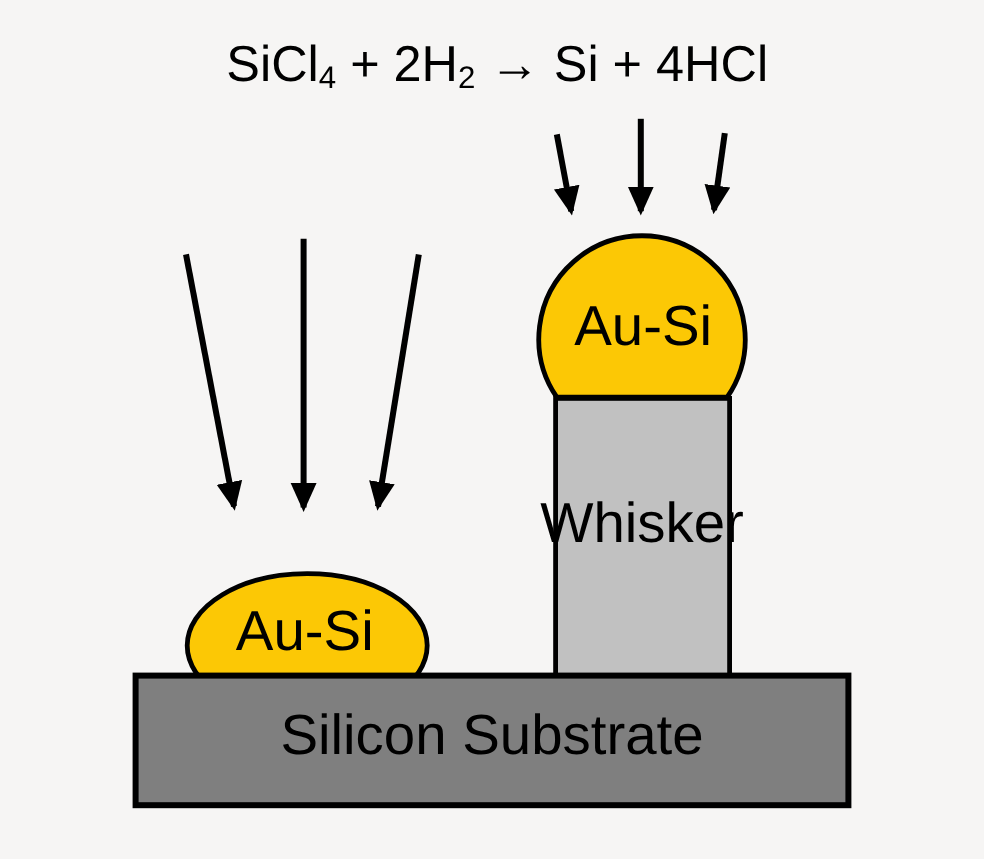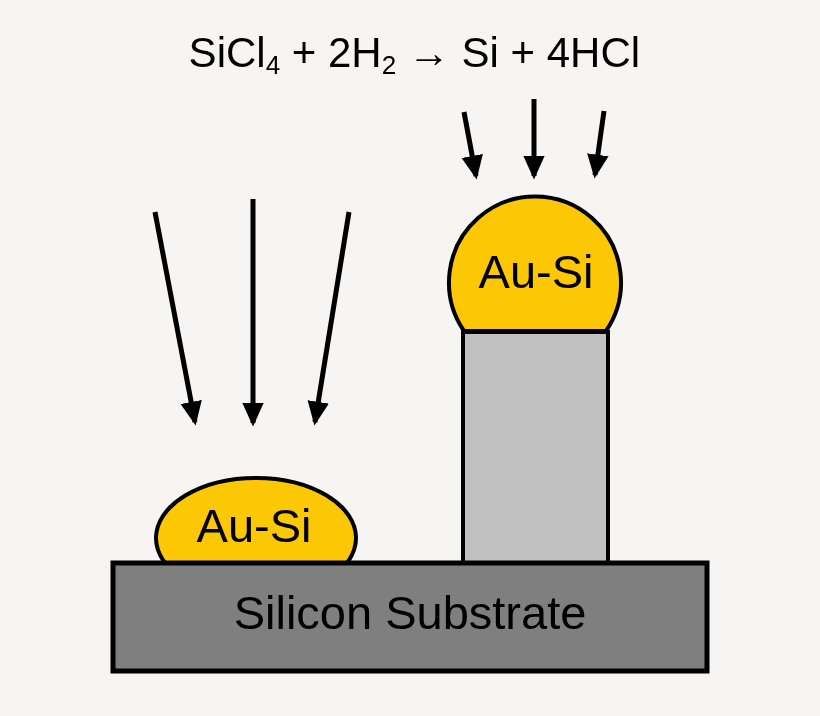--- a/index.html
+++ b/index.html
@@ -75,18 +75,19 @@
       <line x1="604" y1="111" x2="595" y2="175" stroke="#000000" stroke-width="5" marker-end="url(#ah)"></line>
     </g>
   </svg>
 
   <div class="label equation" style="left:391px; top:55px;">
     <span>SiCl</span><span class="sub">4</span><span> + 2H</span><span class="sub">2</span><span> → Si + 4HCl</span>
   </div>
 
   <div class="label shape-label" style="left:536px; top:271px;">Au-Si</div>
 
+  <div class="label shape-label" style="left:535px; top:435px;">Whisker</div>
 
   <div class="label shape-label" style="left:254px; top:525px;">Au-Si</div>
 
   <div class="label substrate-label" style="left:410px; top:612px;">Silicon Substrate</div>
 
 </div>
 
 </body></html>

